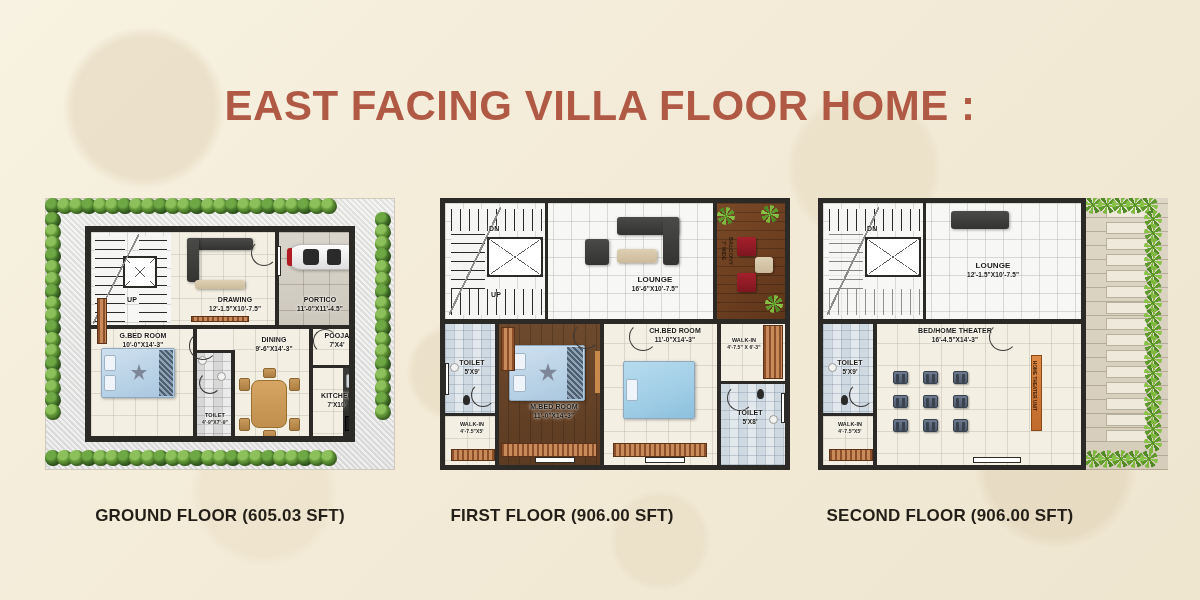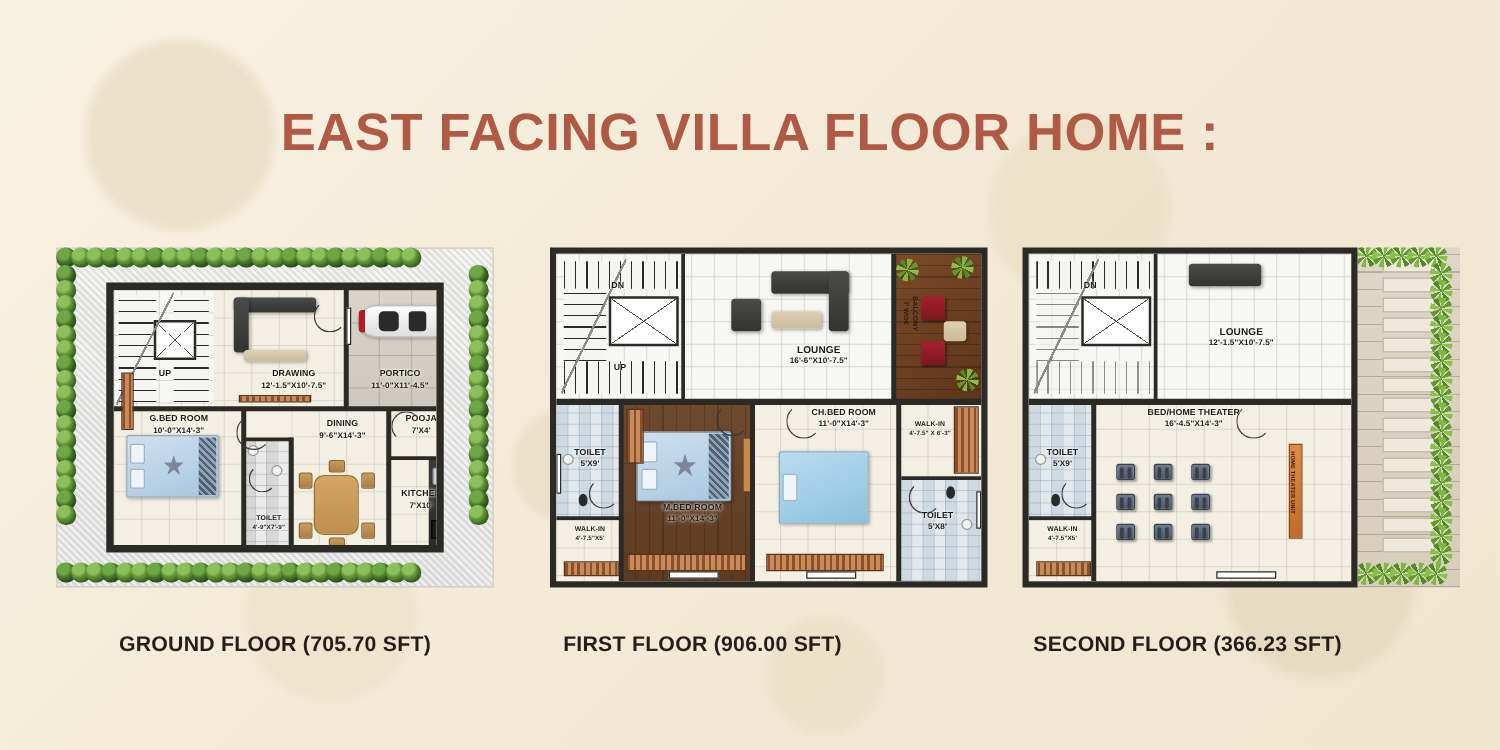--- a/index.html
+++ b/index.html
@@ -393,21 +393,21 @@
     <div class="lbl" style="left:222px;top:160px;width:48px;">
       <span>KITCHEN</span>
       <span class="dim">7'X10'</span>
     </div>
     <div class="lbl sm" style="left:100px;top:180px;width:48px;">
       <span>TOILET</span>
       <span class="dim">4'-9"X7'-9"</span>
     </div>
   </div>
 </div>
-<div class="caption" id="cap-ground">GROUND FLOOR (705.70 SFT)</div>
+<div class="caption" id="cap-ground">GROUND FLOOR (605.03 SFT)</div>
 
 <div class="plan" id="plan-first">
   <div class="house" id="ff-house">
 
     <div class="room tile-white" style="left:0;top:0;width:270px;height:118px;"></div>
 
     <div class="room wood-deck" style="left:270px;top:0;width:70px;height:118px;"></div>
 
     <div class="room tile-bath" style="left:0;top:118px;width:52px;height:95px;"></div>
 
@@ -635,13 +635,13 @@
     <div class="lbl" style="left:4px;top:156px;width:46px;">
       <span>TOILET</span>
       <span class="dim">5'X9'</span>
     </div>
     <div class="lbl sm" style="left:2px;top:218px;width:50px;">
       <span>WALK-IN</span>
       <span class="dim">4'-7.5"X5'</span>
     </div>
   </div>
 </div>
-<div class="caption" id="cap-second">SECOND FLOOR (366.23 SFT)</div>
+<div class="caption" id="cap-second">SECOND FLOOR (906.00 SFT)</div>
 
 </body></html>

